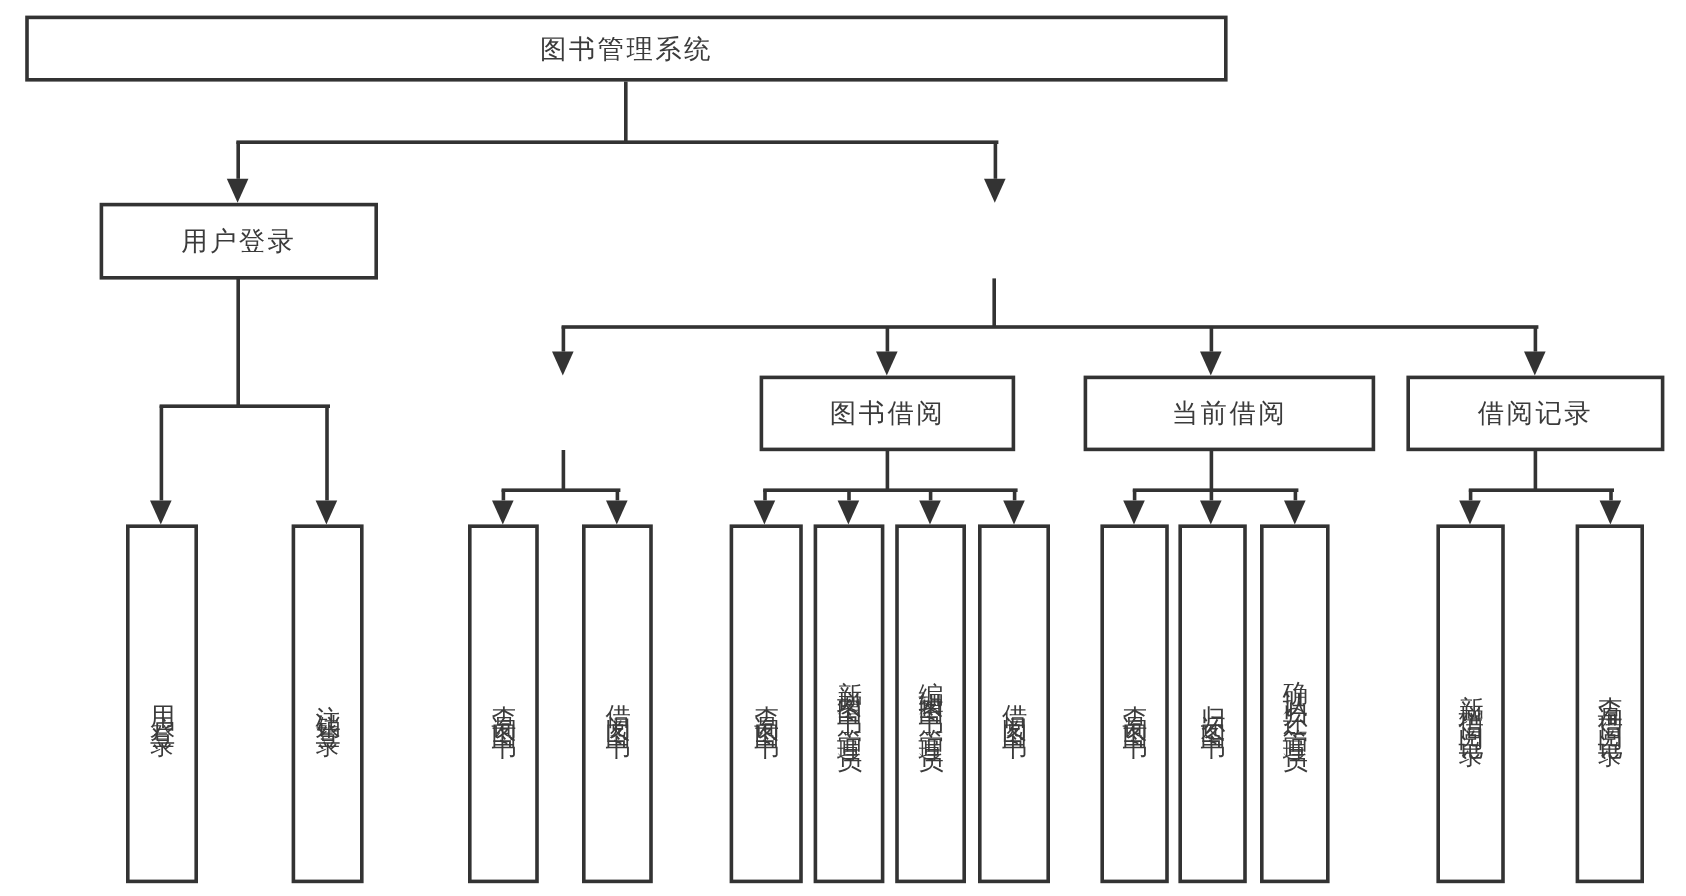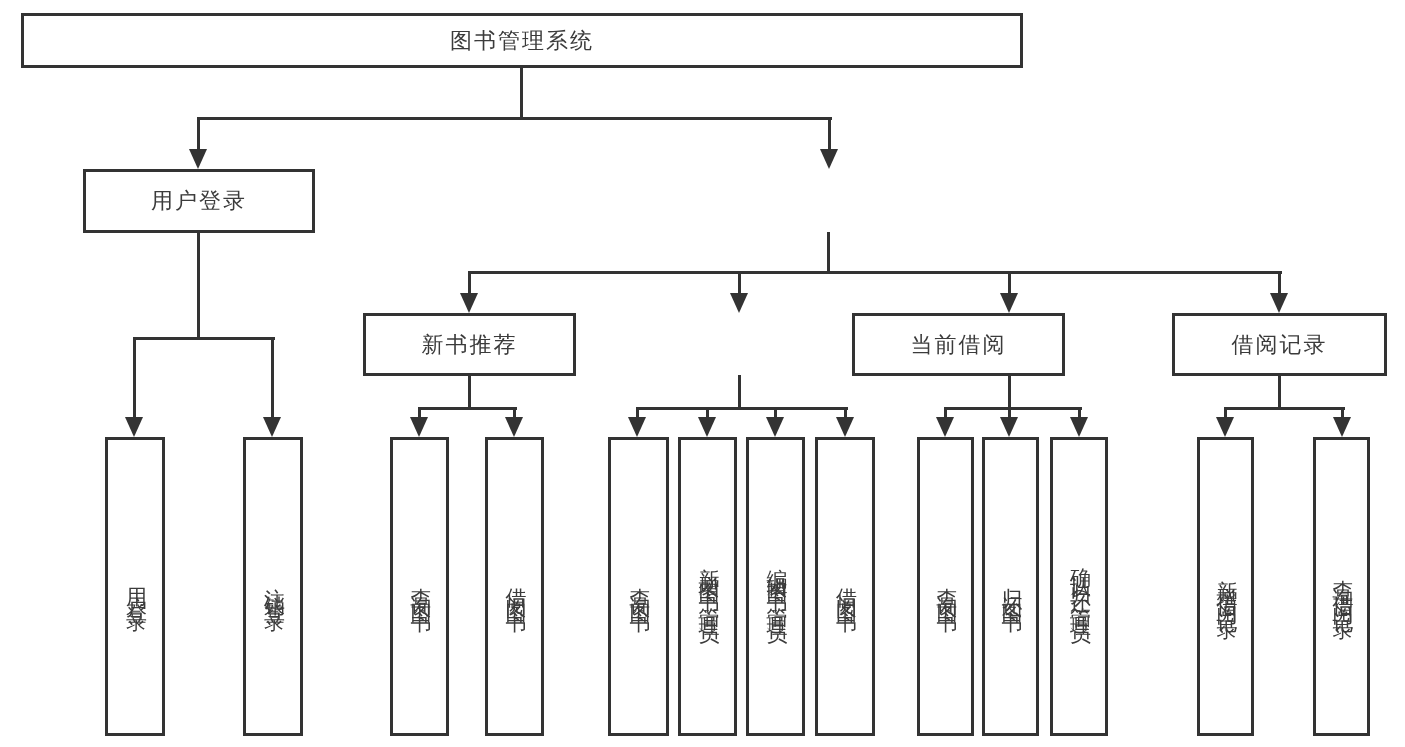--- a/index.html
+++ b/index.html
@@ -1,20 +1,20 @@
 <!DOCTYPE html>
 <html style="--line: #333333; --text: #3b3b3b; --bg: #ffffff; --wm: #9aa0a8;"><head>
 <meta charset="utf-8">
 <style>
   html,body{margin:0;padding:0;background:#ffffff;}
   #canvas{
     position:relative;
     width:1405px;height:747px;
     background:var(--bg,#ffffff);
-    font-family:Liberation Mono, monospace;
+    font-family:Liberation Serif, serif;
     overflow:hidden;
   }
   .node{
     position:absolute;box-sizing:border-box;
     background:#ffffff;border:3px solid var(--line,#333333);
     display:flex;align-items:center;justify-content:center;
     color:var(--text,#3b3b3b);
   }
   .h{font-size:22px;letter-spacing:2px;white-space:nowrap;}
   .v{
@@ -33,22 +33,22 @@
 </style>
 </head>
 <body>
 
 <div id="canvas">
 
   <div class="node h" style="left:21px;top:13px;width:1002px;height:55px">图书管理系统</div>
 
   <div class="node h" style="left:83px;top:169px;width:232px;height:64px">用户登录</div>
 
-  <div class="node h" style="left:363px;top:313px;width:213px;height:63px">新书推荐</div>
-  <div class="node h" style="left:852px;top:313px;width:213px;height:63px">当前借阅</div>
+  <div class="node h" style="left:633px;top:313px;width:213px;height:63px">图书借阅</div>
+  <div class="node h" style="left:903px;top:313px;width:243px;height:63px">当前借阅</div>
   <div class="node h" style="left:1172px;top:313px;width:215px;height:63px">借阅记录</div>
 
   <div class="node v" style="left:105px;top:437px;width:60px;height:299px">用户登录</div>
   <div class="node v" style="left:243px;top:437px;width:60px;height:299px">注销登录</div>
   <div class="node v" style="left:390px;top:437px;width:59px;height:299px">查询图书</div>
   <div class="node v" style="left:485px;top:437px;width:59px;height:299px">借阅图书</div>
   <div class="node v" style="left:608px;top:437px;width:61px;height:299px">查询图书</div>
   <div class="node v" style="left:678px;top:437px;width:59px;height:299px">新增图书（管理员）</div>
   <div class="node v" style="left:746px;top:437px;width:59px;height:299px">编辑图书（管理员）</div>
   <div class="node v" style="left:815px;top:437px;width:60px;height:299px">借阅图书</div>

